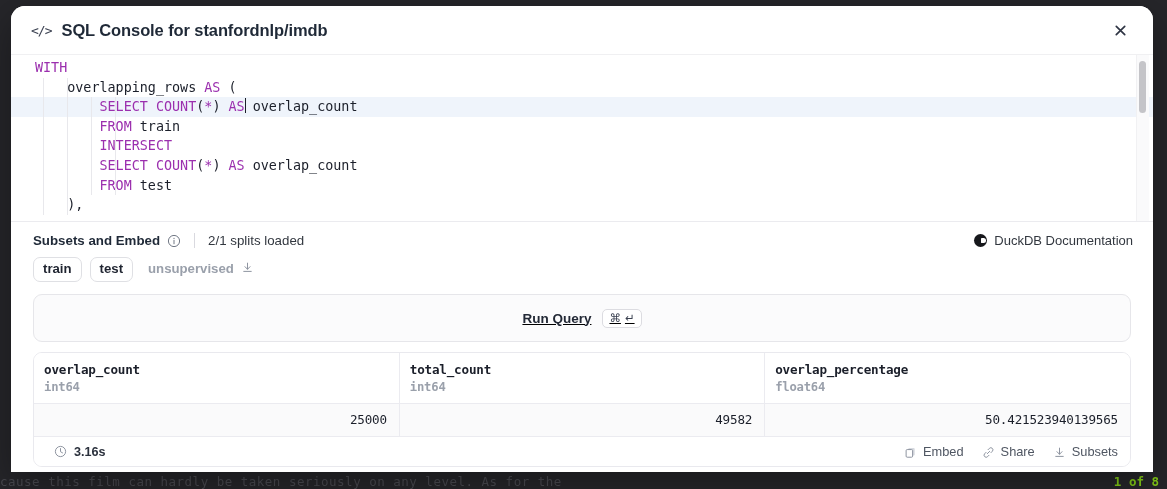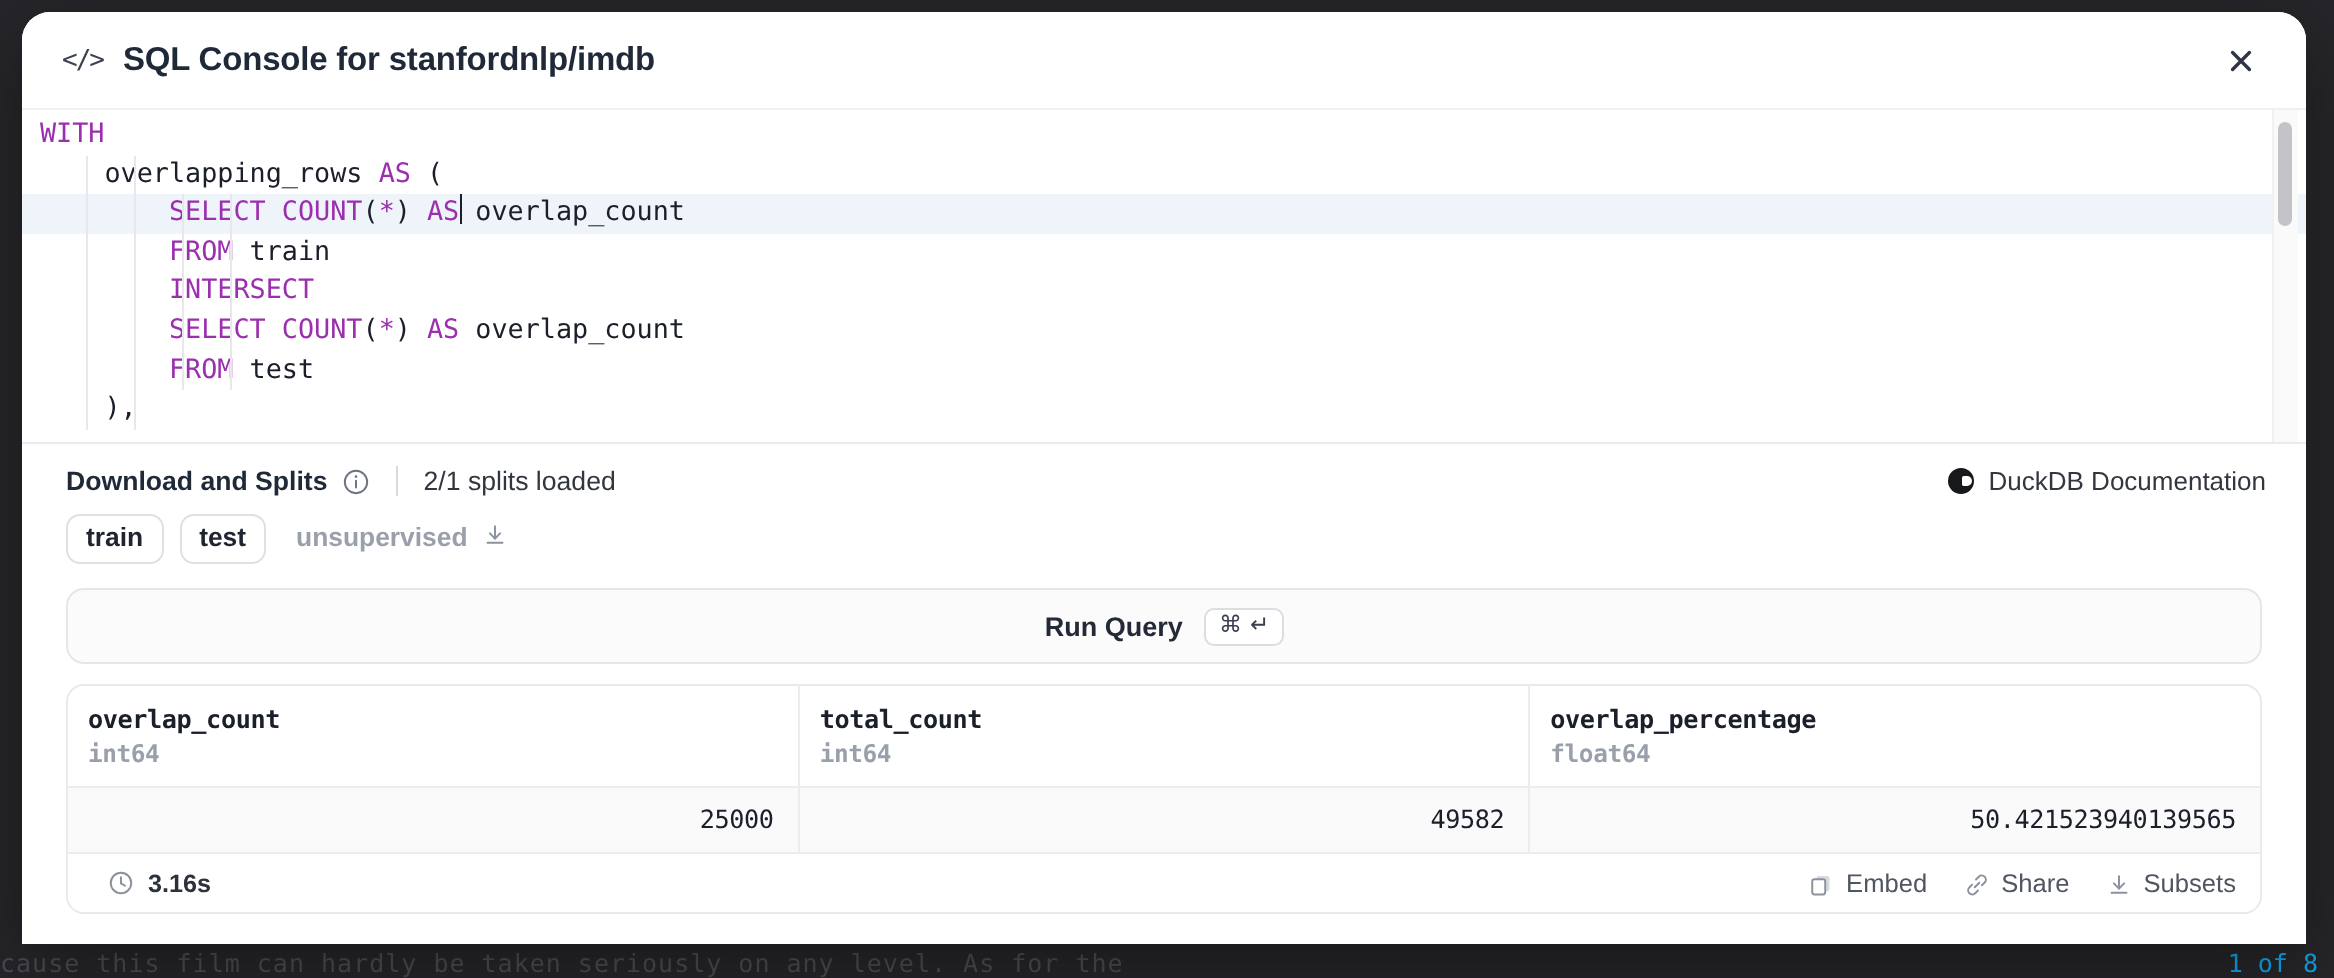--- a/index.html
+++ b/index.html
@@ -33,21 +33,22 @@
     color: #4a4a50;
     white-space: nowrap;
     overflow: hidden;
   }
   .backdrop-text-right {
     position: absolute;
     right: 8px;
     top: 474px;
     font-family: "DejaVu Sans Mono", monospace;
     font-size: 12.5px;
-    color: #0ea5e9;
+    color: #84cc16;
+    font-weight: bold;
   }
 
   
   .modal {
     position: absolute;
     left: 11px;
     top: 6px;
     width: 1142px;
     height: 466px;
     background: #ffffff;
@@ -106,21 +107,21 @@
     font-family: "DejaVu Sans Mono", monospace;
     font-size: 13.4px;
     line-height: 19.6px;
     color: #1b1f2a;
     padding: 3px 0 0 0;
     white-space: pre;
   }
   .code-line {
     position: relative;
     height: 19.6px;
-    padding-left: 9px;
+    padding-left: 24px;
   }
   .code-line.active {
     background: #eff4fb;
   }
   
   .guide {
     position: absolute;
     top: 0;
     bottom: 0;
     width: 1px;
@@ -239,29 +240,30 @@
     gap: 7px;
     padding: 3px 6px 4px;
     font-size: 13.2px;
     cursor: pointer;
     line-height: 16px;
   }
 
   
   .run-query {
     margin: 12px 22px 0 22px;
-    height: 38px;
+    height: 48px;
     border: 1px solid #e6e6ea;
     border-radius: 9px;
     background: #fbfbfc;
     display: flex;
     align-items: center;
     justify-content: center;
     gap: 11px;
     cursor: pointer;
+    text-decoration: underline;
   }
   .run-query-label {
     font-size: 13.5px;
     font-weight: bold;
     color: #232936;
   }
   .kbd {
     border: 1px solid #dcdce1;
     border-radius: 5px;
     background: #fff;
@@ -377,21 +379,21 @@
     </span>
   </div>
 
   <div class="editor-wrap">
     <div class="editor" id="editor-lines"><div class="code-line"><span class="kw">WITH</span></div><div class="code-line"><span class="guide" style="left: 32px;"></span><span class="guide" style="left: 56px;"></span><span class="plain">    overlapping_rows </span><span class="kw">AS</span><span class="plain"> (</span></div><div class="code-line active"><span class="guide" style="left: 32px;"></span><span class="guide" style="left: 56px;"></span><span class="guide" style="left: 80px;"></span><span class="guide" style="left: 104px;"></span><span class="plain">        </span><span class="kw">SELECT COUNT</span><span class="plain">(</span><span class="kw">*</span><span class="plain">) </span><span class="kw">AS</span><span class="cursor"></span><span class="plain"> overlap_count</span></div><div class="code-line"><span class="guide" style="left: 32px;"></span><span class="guide" style="left: 56px;"></span><span class="guide" style="left: 80px;"></span><span class="guide" style="left: 104px;"></span><span class="plain">        </span><span class="kw">FROM</span><span class="plain"> train</span></div><div class="code-line"><span class="guide" style="left: 32px;"></span><span class="guide" style="left: 56px;"></span><span class="guide" style="left: 80px;"></span><span class="guide" style="left: 104px;"></span><span class="plain">        </span><span class="kw">INTERSECT</span></div><div class="code-line"><span class="guide" style="left: 32px;"></span><span class="guide" style="left: 56px;"></span><span class="guide" style="left: 80px;"></span><span class="guide" style="left: 104px;"></span><span class="plain">        </span><span class="kw">SELECT COUNT</span><span class="plain">(</span><span class="kw">*</span><span class="plain">) </span><span class="kw">AS</span><span class="plain"> overlap_count</span></div><div class="code-line"><span class="guide" style="left: 32px;"></span><span class="guide" style="left: 56px;"></span><span class="guide" style="left: 80px;"></span><span class="guide" style="left: 104px;"></span><span class="plain">        </span><span class="kw">FROM</span><span class="plain"> test</span></div><div class="code-line"><span class="guide" style="left: 32px;"></span><span class="guide" style="left: 56px;"></span><span class="plain">    ),</span></div></div>
     <div class="editor-scroll-track"></div>
     <div class="editor-scrollbar"></div>
   </div>
 
   <div class="subsets-bar">
-    <span class="subsets-title">Download and Splits</span>
+    <span class="subsets-title">Subsets and Embed</span>
     <span class="info-icon">
       <svg width="14" height="14" viewBox="0 0 16 16" fill="none" stroke="currentColor" stroke-width="1.1">
         <circle cx="8" cy="8" r="6.4"></circle>
         <path d="M8 7.2 V11.2" stroke-linecap="round"></path>
         <circle cx="8" cy="4.9" r="0.75" fill="currentColor" stroke="none"></circle>
       </svg>
     </span>
     <span class="vdiv"></span>
     <span class="splits-loaded">2/1 splits loaded</span>
     <span class="duckdb-link">

